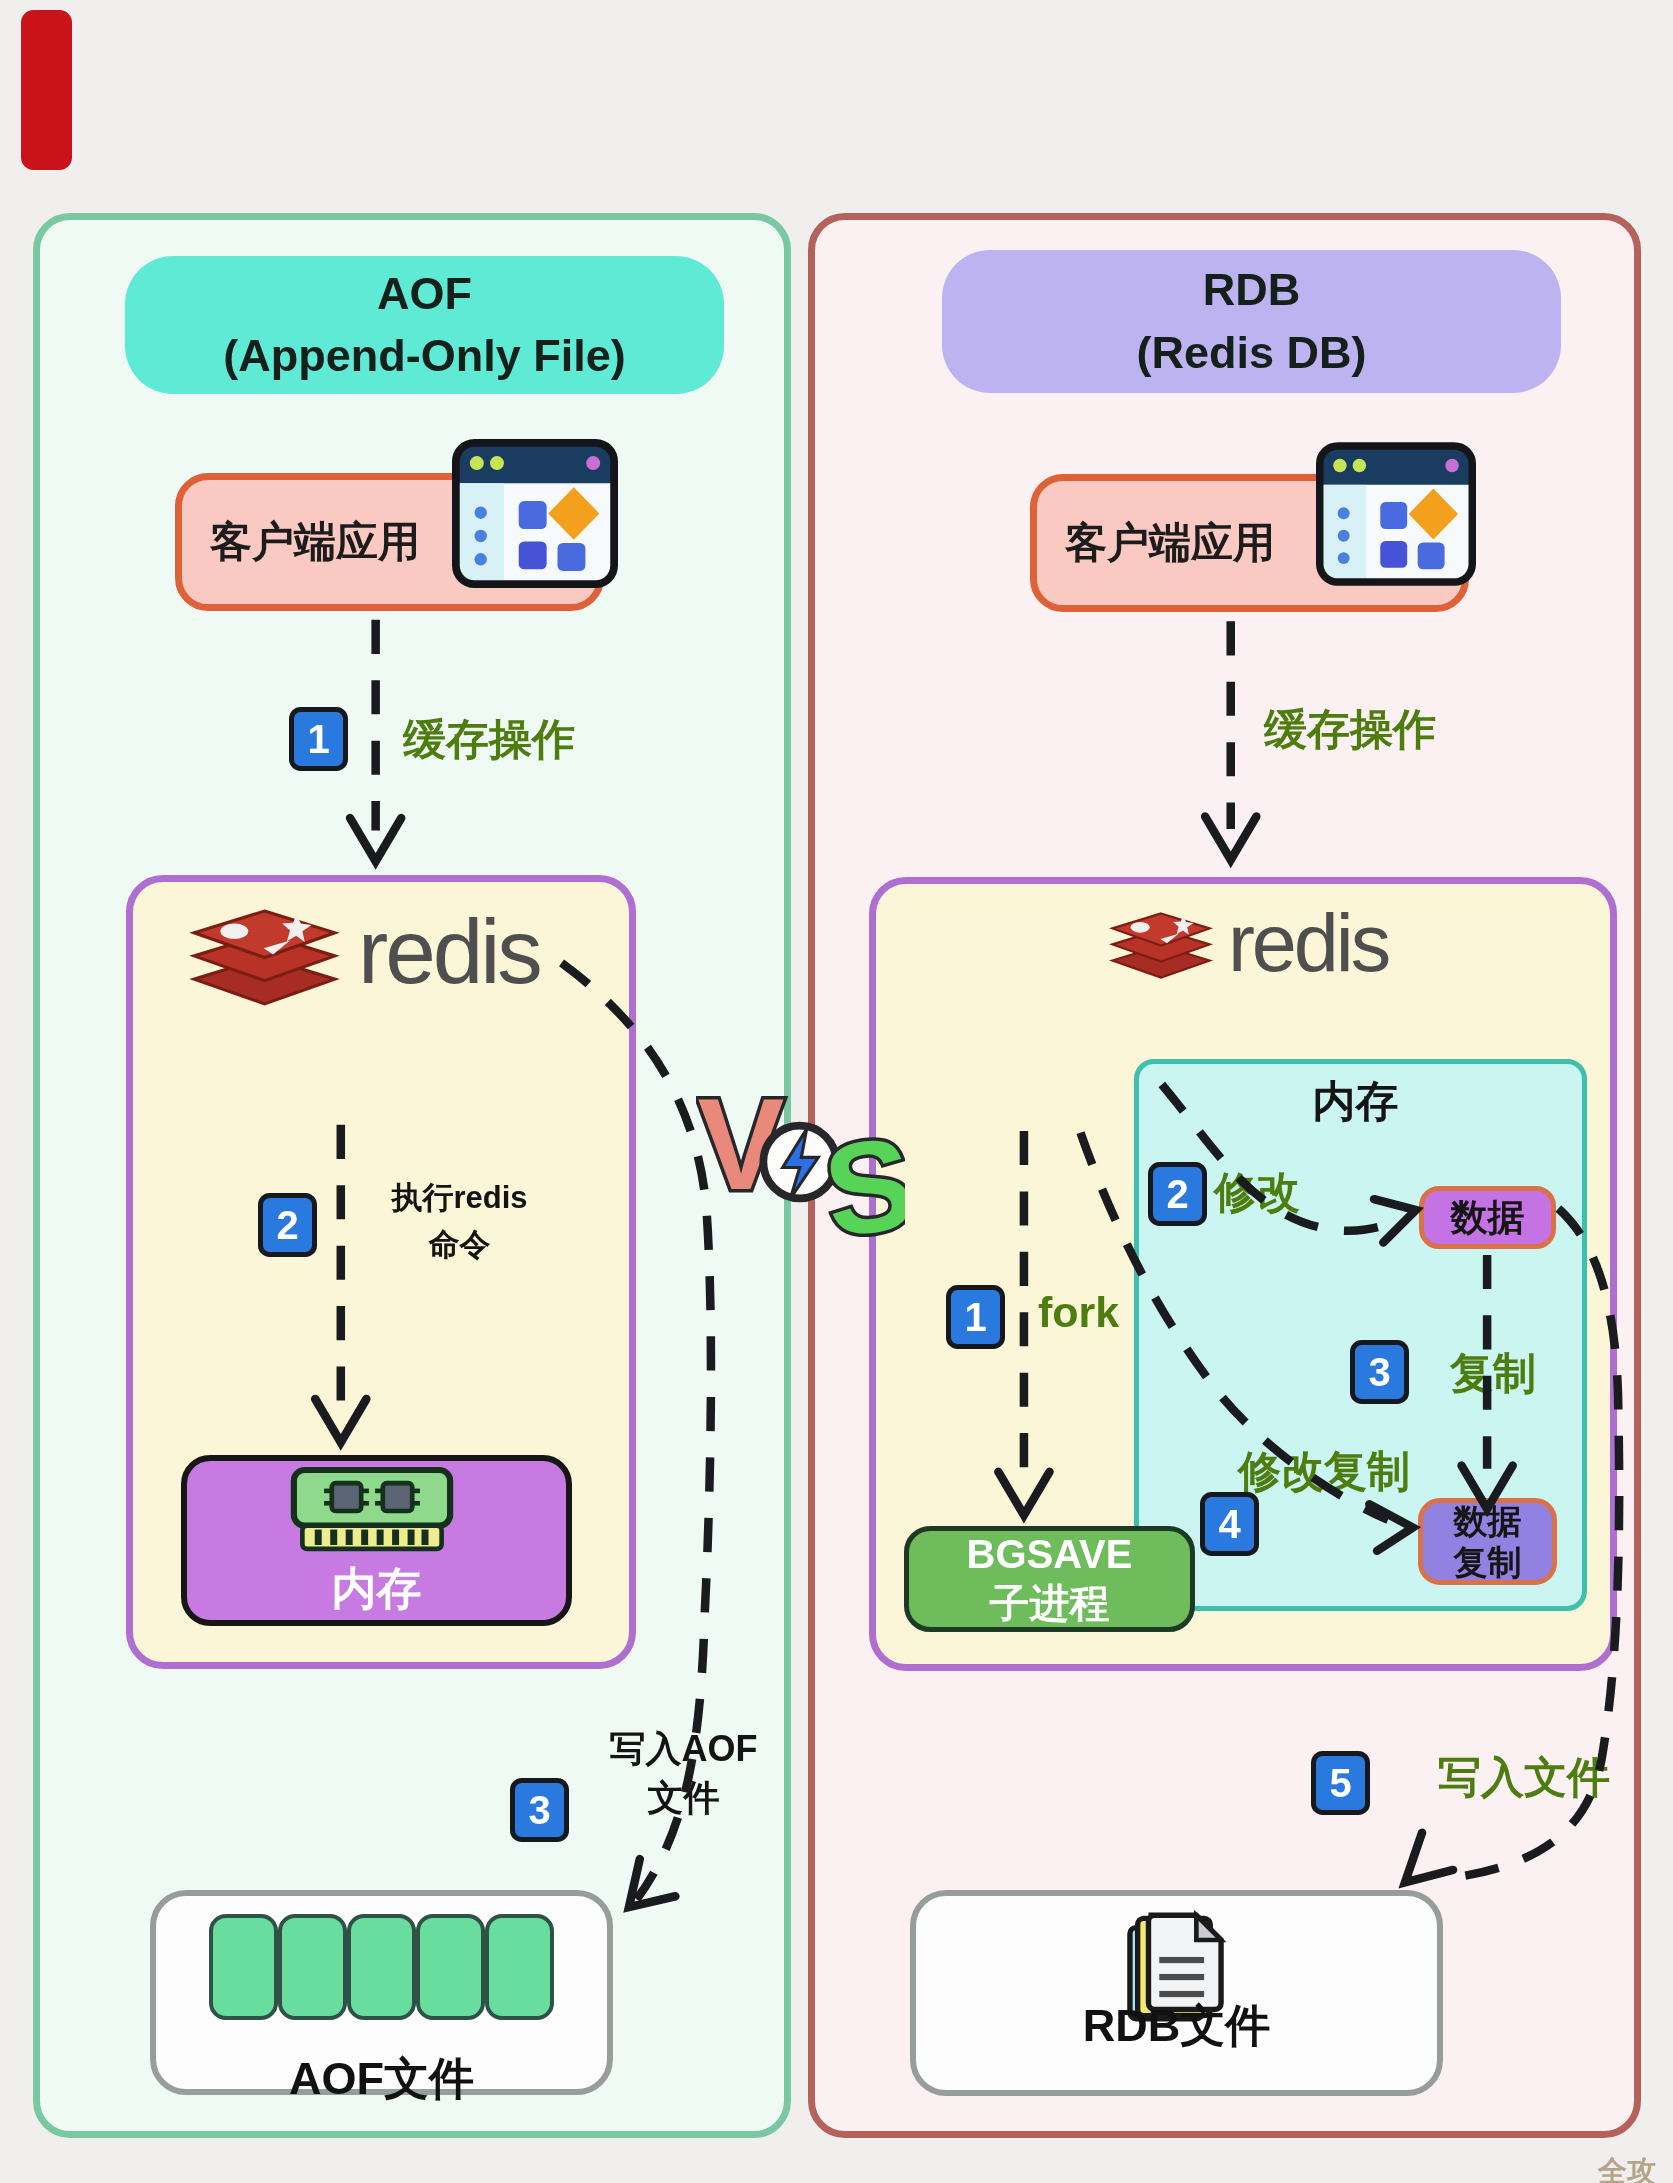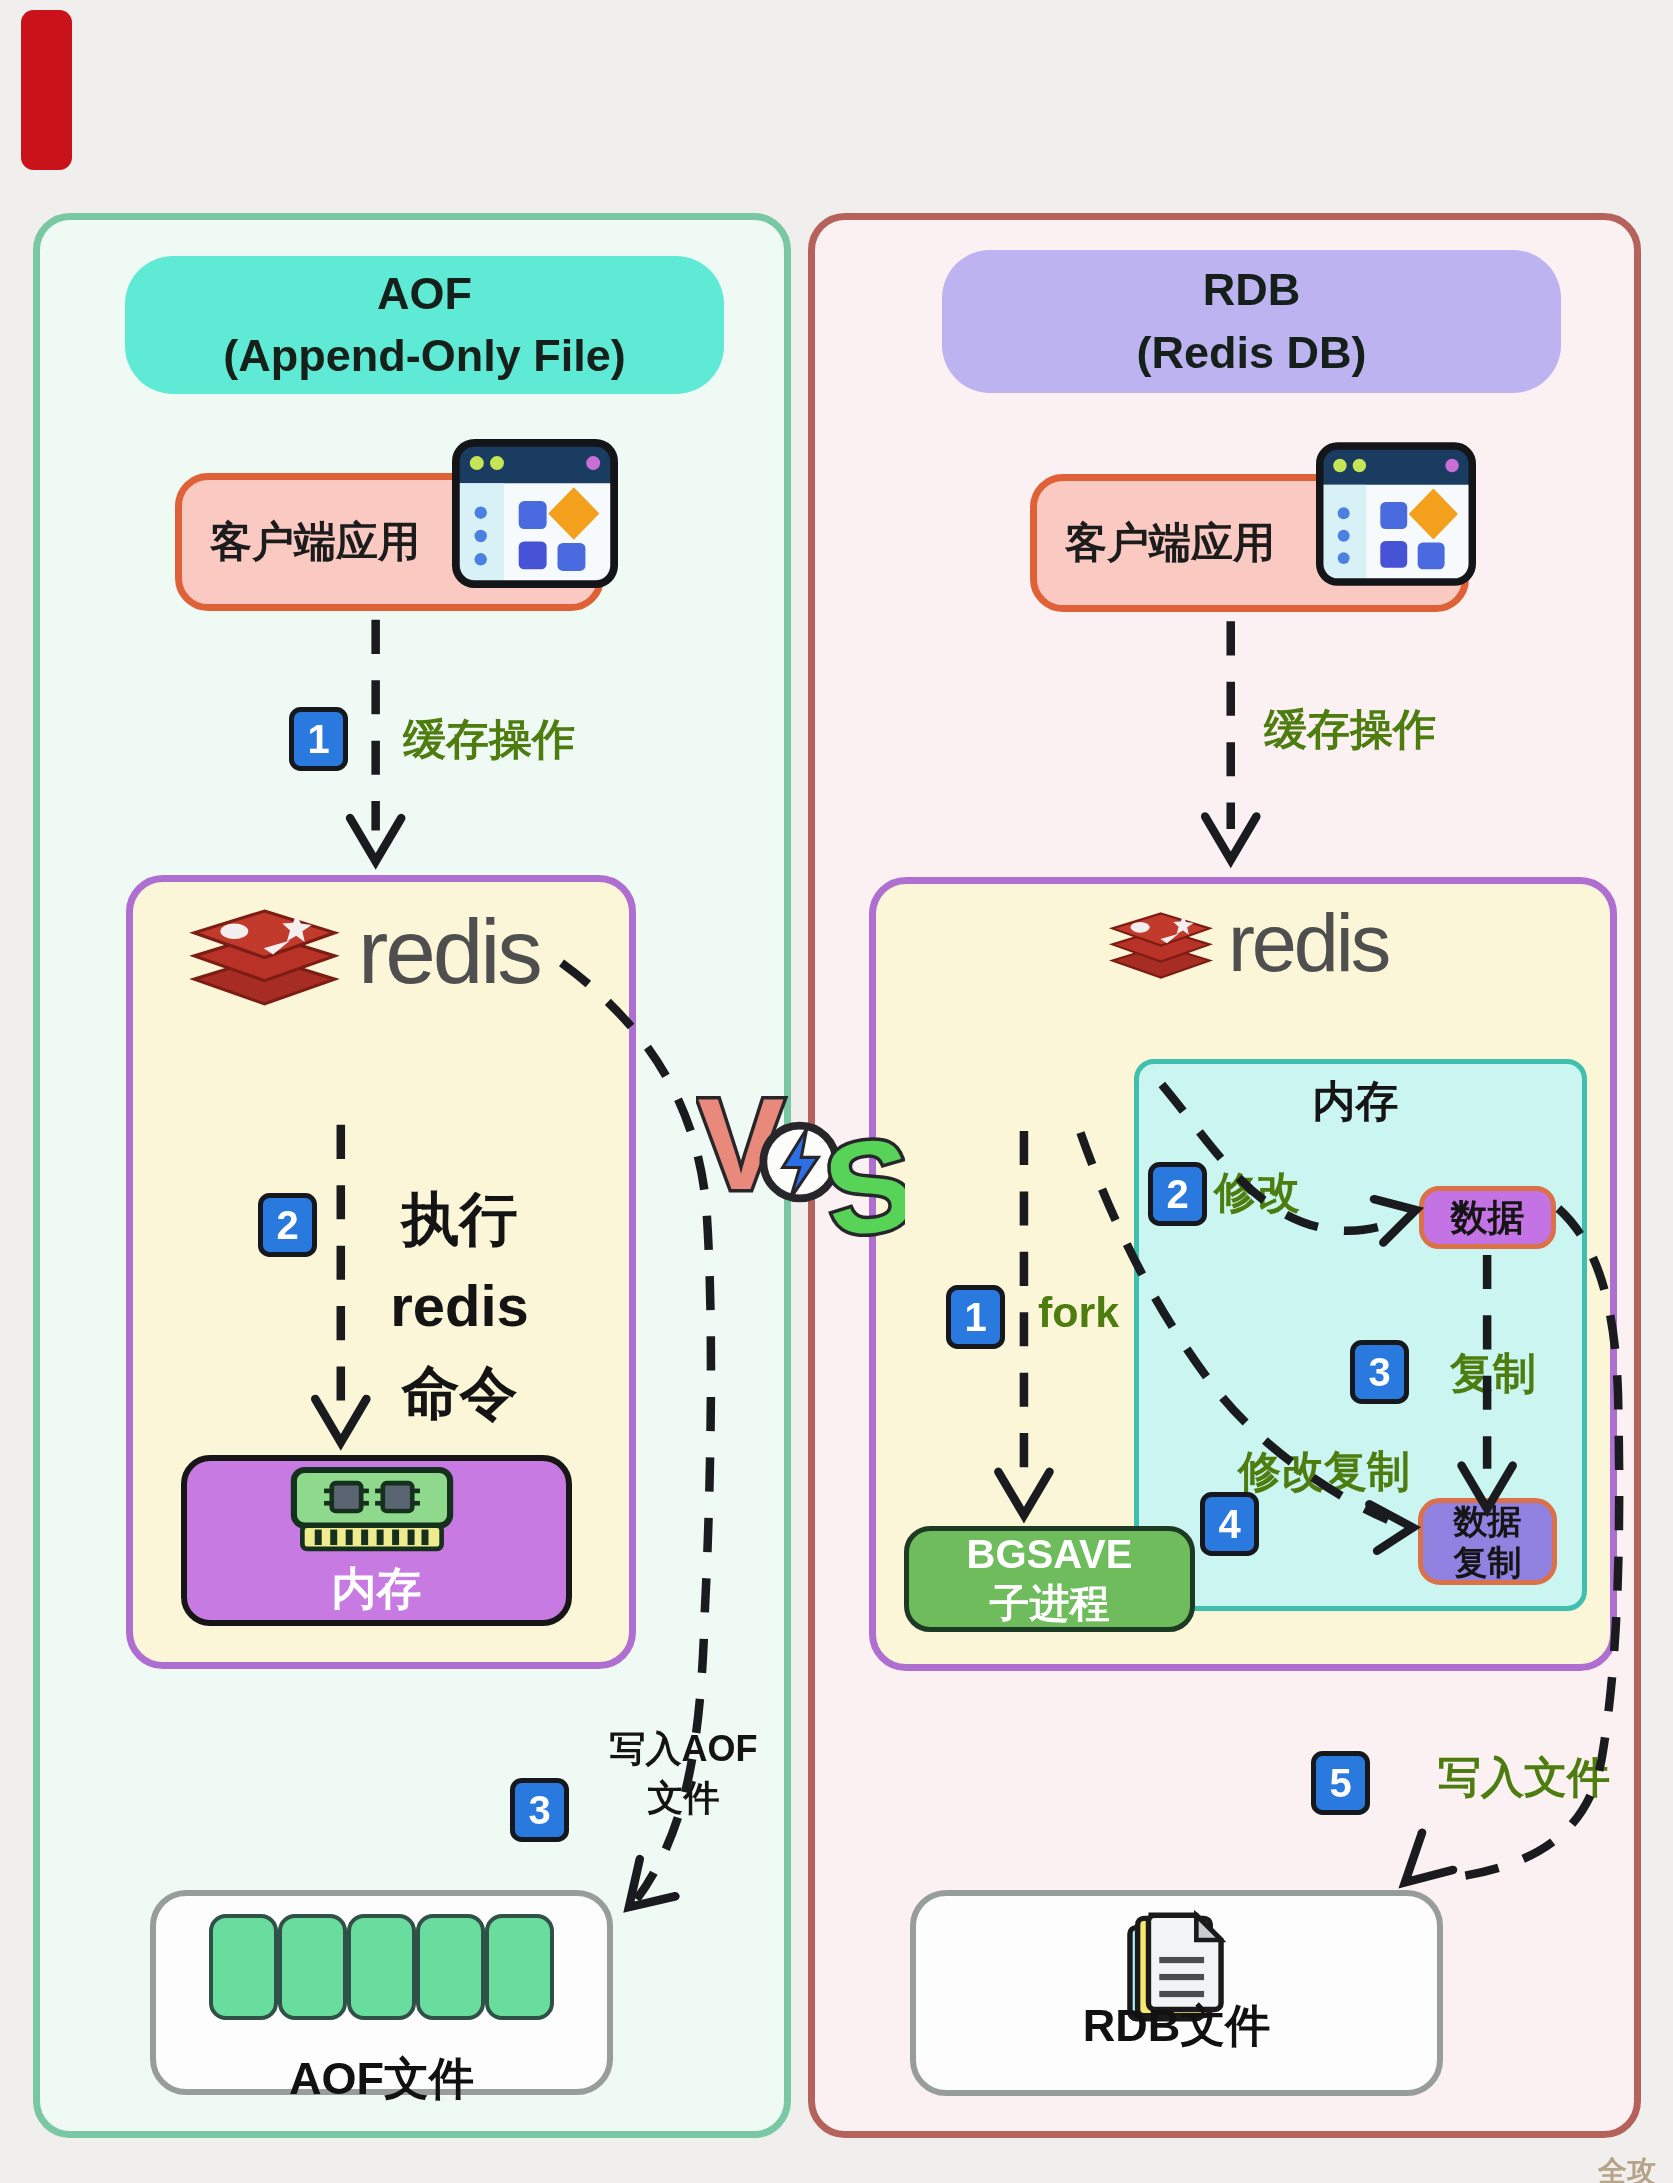--- a/index.html
+++ b/index.html
@@ -24,21 +24,21 @@
   .client-aof{left:175px;top:473px;width:429px;height:138px;}
   .client-rdb{left:1030px;top:474px;width:439px;height:138px;}
   .bicon-aof{left:452px;top:439px;width:166px;height:149px;}
   .bicon-rdb{left:1316px;top:439px;width:160px;height:150px;}
   
   .badge{width:59px;height:64px;background:#2979df;border:5.4px solid #15181d;border-radius:11.6px;
          box-sizing:border-box;display:flex;align-items:center;justify-content:center;
          color:#fff;font-size:40px;font-weight:800;}
   
   .slabel{font-size:43px;font-weight:700;color:#4d7c0f;white-space:nowrap;}
-  .slabel2{font-size:58px;font-weight:700;color:#141414;text-align:center;line-height:1.5;}
+  .slabel2{font-size:31px;font-weight:700;color:#141414;text-align:center;line-height:1.5;}
   
   .redisbox{background:#fbf6d8;border:7px solid #ae6fd0;border-radius:37px;box-sizing:border-box;}
   .redisbox-aof{left:126px;top:875px;width:510px;height:794px;}
   .redisbox-rdb{left:869px;top:877px;width:748px;height:794px;}
   .redis-word{font-weight:400;color:#4f4f4f;letter-spacing:-3.1px;}
   
   .membox{left:181px;top:1455px;width:391px;height:171px;background:#c77be2;border:6.2px solid #161616;
           border-radius:29px;box-sizing:border-box;}
   .memlabel{left:181px;top:1559px;width:391px;text-align:center;font-size:45px;font-weight:700;color:#ffffff;}
   

